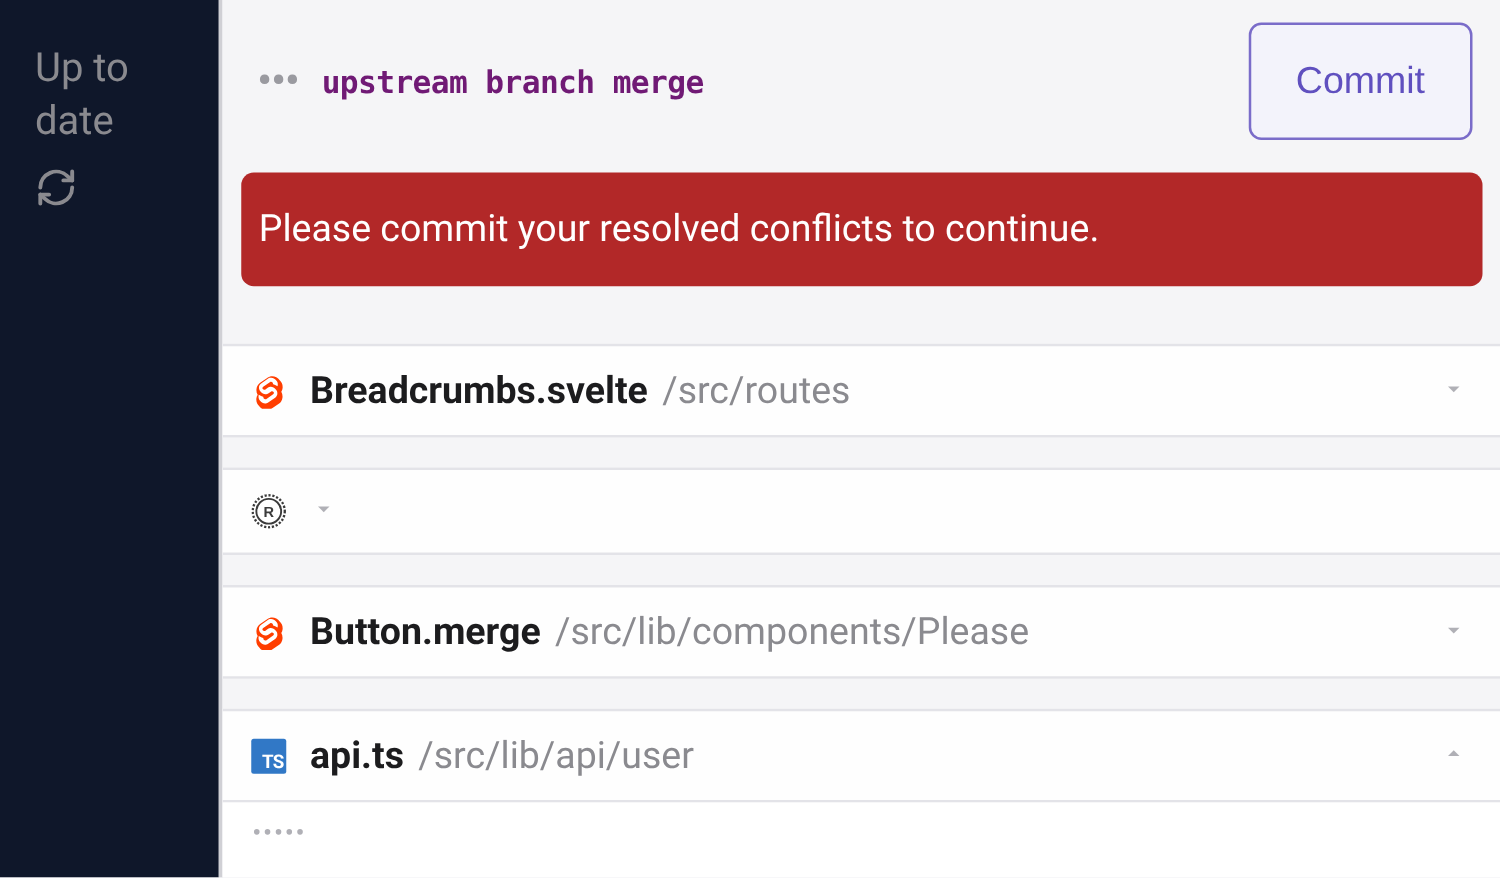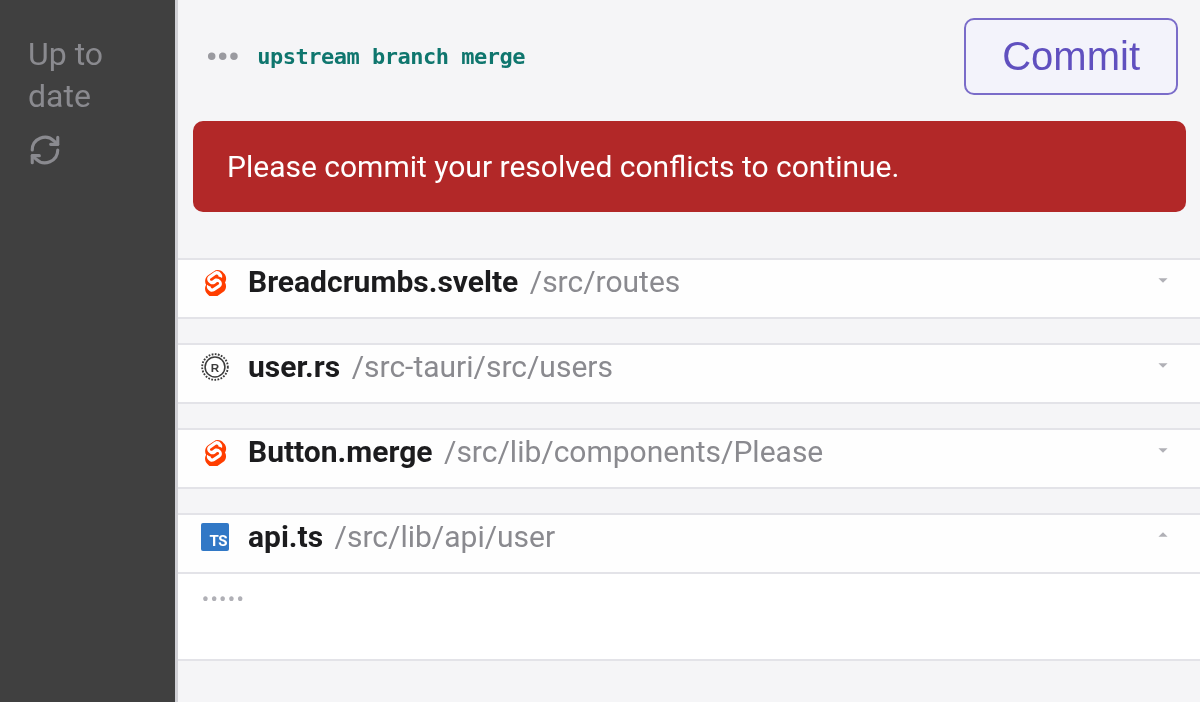--- a/index.html
+++ b/index.html
@@ -11,21 +11,21 @@
       font-family: -apple-system, BlinkMacSystemFont, "Segoe UI", Roboto, sans-serif;
       background: #f5f5f7;
       width: 1200px;
       height: 702px;
       overflow: hidden;
       display: flex;
     }
     .sidebar {
       width: 175px;
       padding: 34px 15px 0 28px;
-      background: #404040;
+      background: #0f172a;
       flex-shrink: 0;
     }
     .sidebar-status {
       font-size: 32px;
       line-height: 1.3;
       color: #8a8a8f;
       font-weight: 400;
     }
     .refresh-icon {
       margin-top: 16px;
@@ -51,54 +51,54 @@
     .more-icon {
       color: #9a9aa0;
       font-size: 30px;
       letter-spacing: 0px;
       line-height: 1;
       font-weight: 900;
     }
     .header-title {
       flex: 1;
       font-family: ui-monospace, "SF Mono", Menlo, Consolas, monospace;
-      font-size: 22px;
+      font-size: 25px;
       font-weight: 700;
-      color: #0f766e;
+      color: #701a75;
       letter-spacing: -0.5px;
     }
     .commit-button {
       background: #f3f3fb;
       border: 2px solid #7a6cc9;
       color: #6050bf;
-      font-size: 40px;
+      font-size: 30px;
       font-weight: 500;
-      padding: 14px 36px;
+      padding: 28px 36px;
       border-radius: 10px;
       cursor: pointer;
     }
     .alert {
       margin: 0 14px 0 15px;
       background: #b22828;
       color: #ffffff;
       font-size: 30px;
-      padding: 28px 34px;
+      padding: 28px 14px;
       border-radius: 10px;
       font-weight: 400;
     }
     .file-list {
       margin-top: 46px;
     }
     .file-row {
       display: flex;
       align-items: center;
       background: #fefefe;
       border-top: 2px solid #e3e3e8;
       border-bottom: 2px solid #e3e3e8;
-      padding: 4px 26px 18px 22px;
+      padding: 18px 26px 18px 22px;
       margin-bottom: 24px;
       gap: 18px;
     }
     .file-row:last-of-type {
       margin-bottom: 0;
     }
     .file-icon {
       flex-shrink: 0;
       width: 30px;
       height: 30px;
@@ -199,24 +199,20 @@
     </div>
 
     <div class="file-row">
       <span class="file-icon">
         <svg width="28" height="28" viewBox="0 0 24 24">
           <circle cx="12" cy="12" r="11" fill="none" stroke="#3b3b3b" stroke-width="1.6" stroke-dasharray="1.5 1.2"></circle>
           <circle cx="12" cy="12" r="8.5" fill="#ffffff" stroke="#3b3b3b" stroke-width="1.3"></circle>
           <text x="12" y="16" font-family="sans-serif" font-size="10" font-weight="900" fill="#3b3b3b" text-anchor="middle">R</text>
         </svg>
       </span>
-      <div class="file-text">
-        <span class="file-name">user.rs</span>
-        <span class="file-path">/src-tauri/src/users</span>
-      </div>
       <span class="chevron">
         <svg width="22" height="22" viewBox="0 0 24 24" fill="currentColor">
             <path d="M7 10l5 5 5-5z"></path>
           </svg>
       </span>
     </div>
 
     <div class="file-row">
       <span class="file-icon">
         <svg width="28" height="28" viewBox="0 0 24 24" fill="none">

